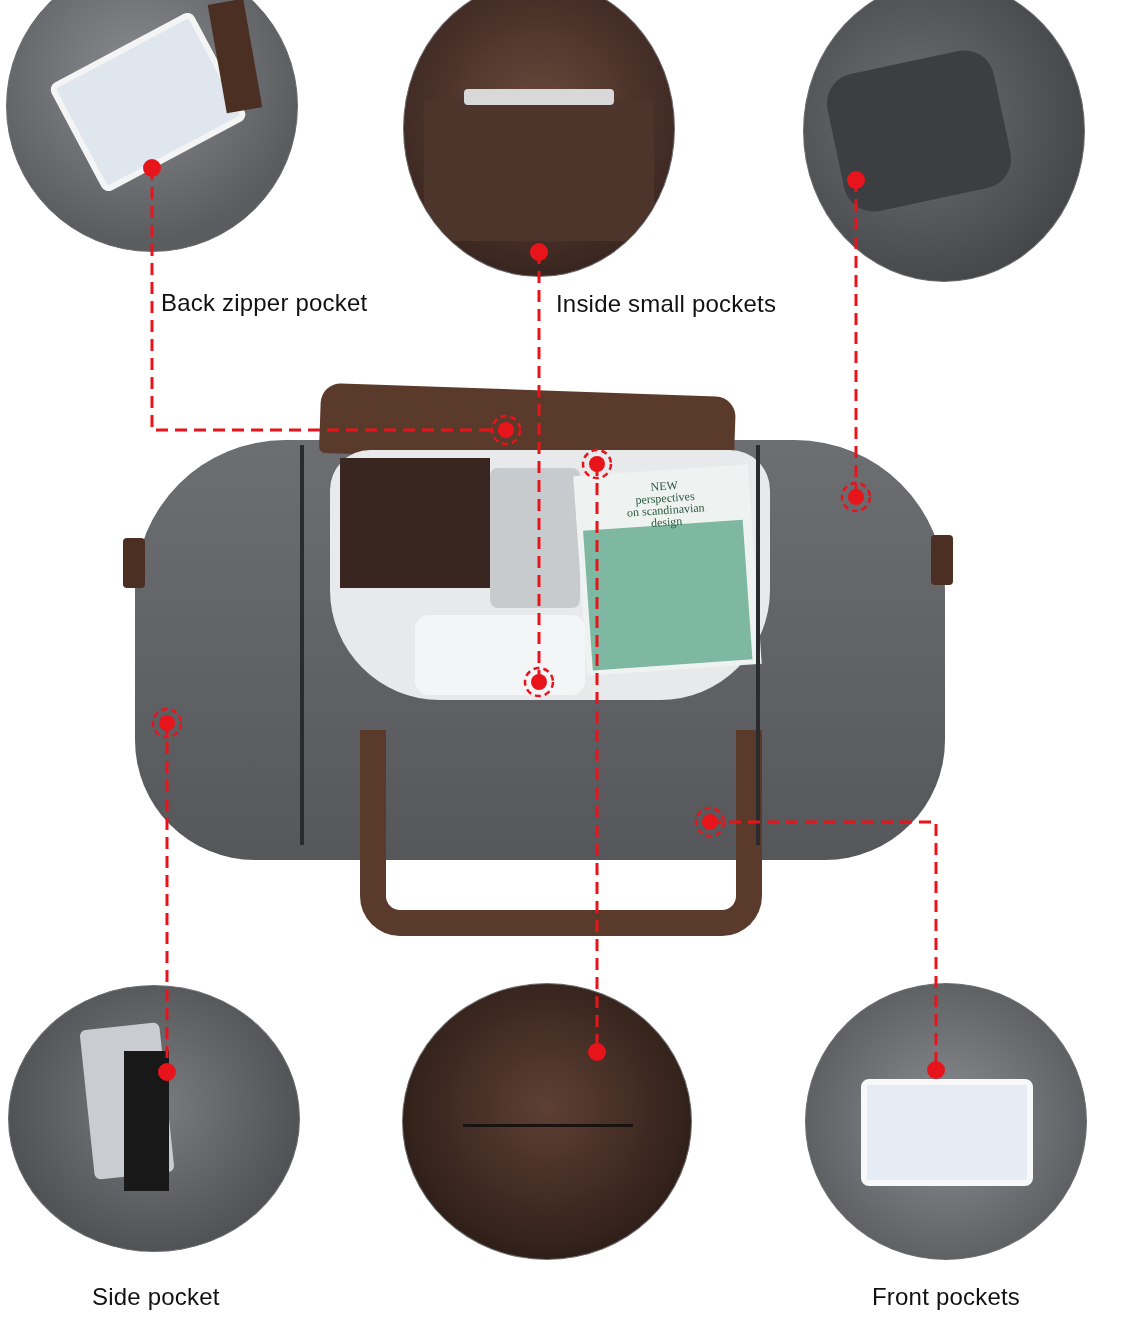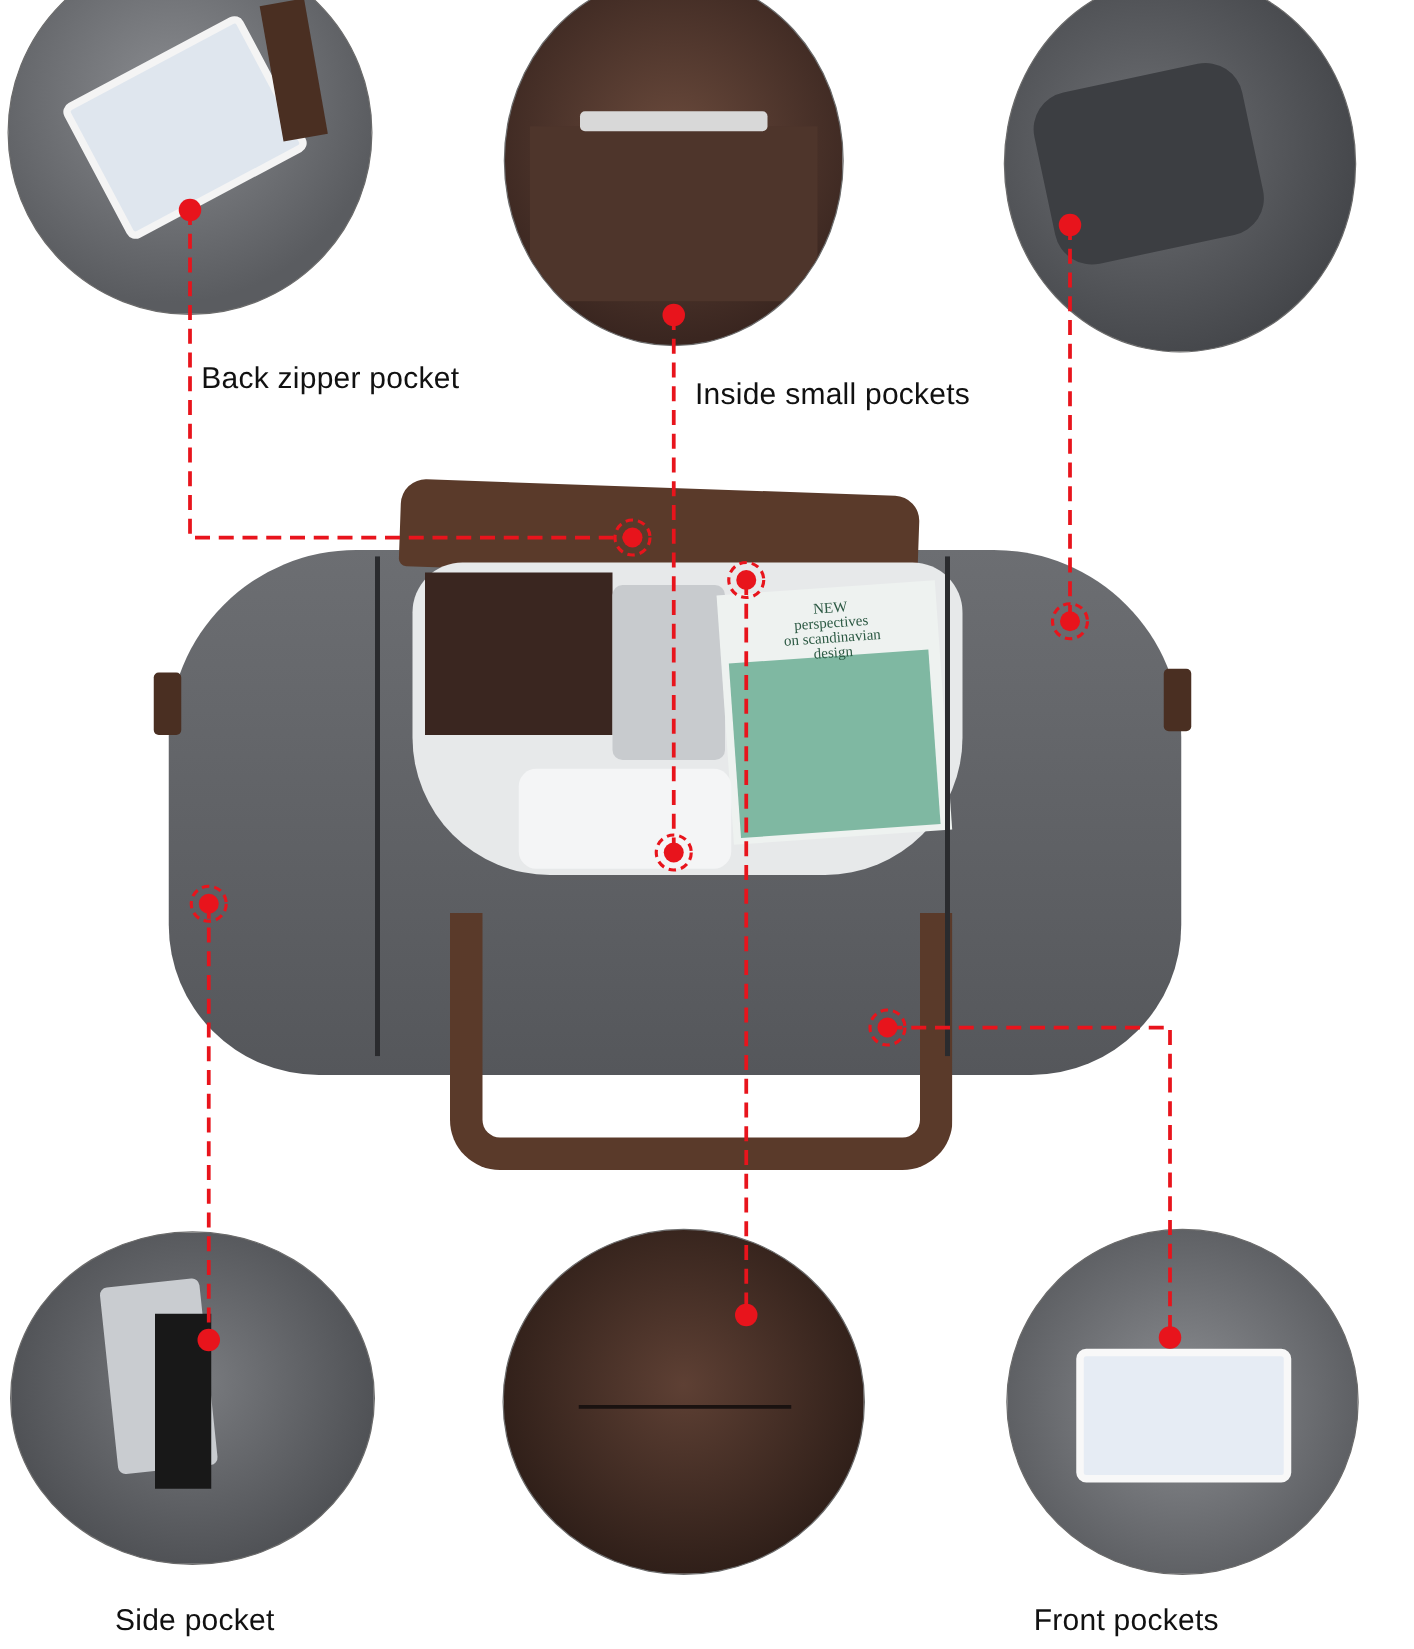--- a/index.html
+++ b/index.html
@@ -92,19 +92,19 @@
       <circle cx="506" cy="430" r="14"></circle>
       <circle cx="597" cy="464" r="14"></circle>
       <circle cx="856" cy="497" r="14"></circle>
       <circle cx="539" cy="682" r="14"></circle>
       <circle cx="167" cy="723" r="14"></circle>
       <circle cx="710" cy="822" r="14"></circle>
     </g>
   </svg>
 
   <div class="label" style="left:161px;top:289px;">Back zipper pocket</div>
-  <div class="label" style="left:556px;top:302px;">Inside small pockets</div>
+  <div class="label" style="left:556px;top:290px;">Inside small pockets</div>
   <div class="label" style="left:954px;top:296px;line-height:48px;">
   </div>
   <div class="label" style="left:92px;top:1283px;">Side pocket</div>
-  <div class="label" style="left:827px;top:1283px;">Front pockets</div>
+  <div class="label" style="left:872px;top:1283px;">Front pockets</div>
 
 </div>
 
 </body></html>

